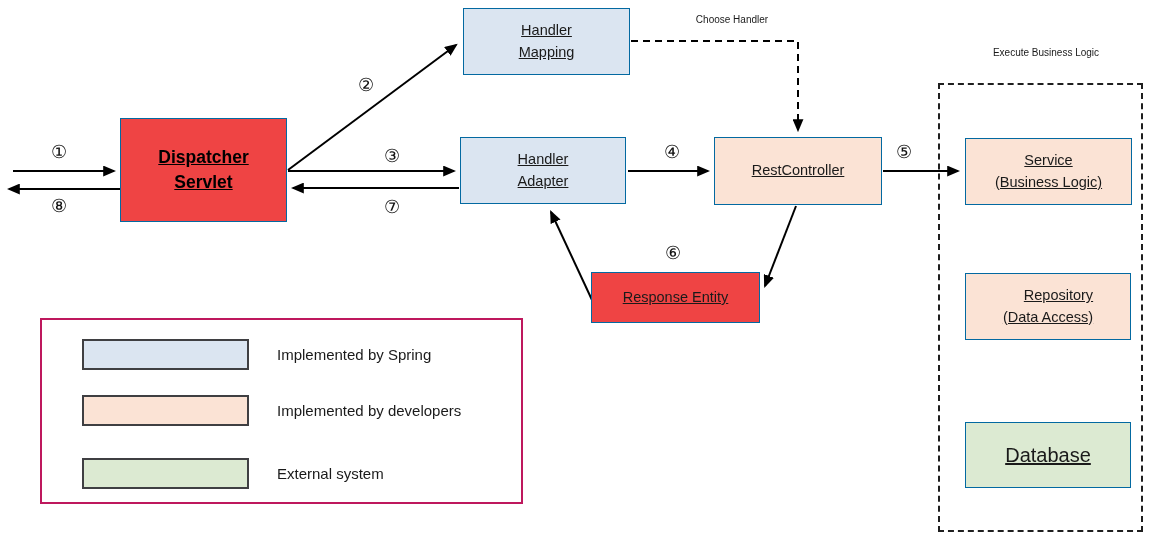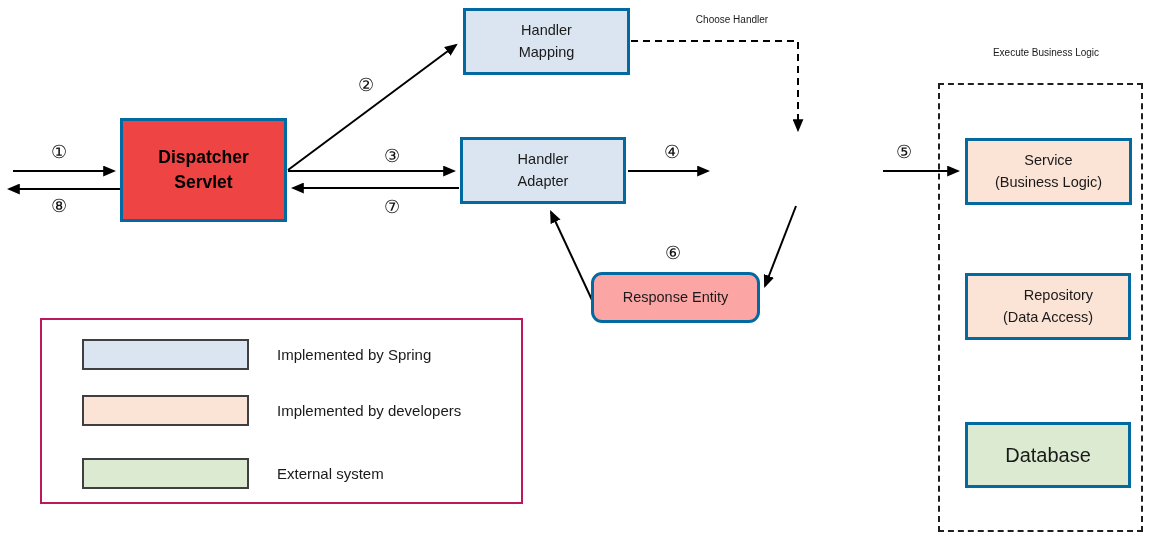--- a/index.html
+++ b/index.html
@@ -8,30 +8,31 @@
     width: 1160px;
     height: 544px;
     background: #ffffff;
     font-family: "Liberation Sans", sans-serif;
     color: #1a1a1a;
     overflow: hidden;
   }
   .arrows { position: absolute; left: 0; top: 0; width: 1160px; height: 544px; }
   .node {
     position: absolute;
-    border: 3px solid #0369a1;
+    border: 1px solid #0369a1;
     display: flex;
     align-items: center;
     justify-content: center;
     text-align: center;
     white-space: pre-line;
     font-size: 14.5px;
     line-height: 1.45;
     box-sizing: border-box;
     z-index: 2;
+    text-decoration: underline;
   }
   .node-dispatcher { left: 120px; top: 118px; width: 167px; height: 104px;
     font-weight: bold; font-size: 17.5px; color: #000; }
   .node-handler-mapping { left: 463px; top: 8px;   width: 167px; height: 67px; }
   .node-handler-adapter { left: 460px; top: 137px; width: 166px; height: 67px; }
   .node-rest-controller { left: 714px; top: 137px; width: 168px; height: 68px; }
   .node-response-entity { left: 591px; top: 272px; width: 169px; height: 51px; }
   .node-service        { left: 965px; top: 138px; width: 167px; height: 67px; }
   .node-repository     { left: 965px; top: 273px; width: 166px; height: 67px; }
   .node-database       { left: 965px; top: 422px; width: 166px; height: 66px; font-size: 20px; }
@@ -116,21 +117,22 @@
   <div class="group-box"></div>
   <div class="label label-execute">Execute Business Logic</div>
   <div class="label label-choose">Choose Handler</div>
 
   <div class="node node-dispatcher" style="background-color: #ef4444;">Dispatcher
 Servlet</div>
   <div class="node node-handler-mapping" style="background-color: rgb(219, 229, 241);">Handler
 Mapping</div>
   <div class="node node-handler-adapter" style="background-color: rgb(219, 229, 241);">Handler
 Adapter</div>
-  <div class="node node-response-entity" style="background-color: #fca5a5; border-radius: 11px;">Response Entity</div>
+  <div class="node node-rest-controller" style="background-color: rgb(251, 227, 213);">RestController</div>
+  <div class="node node-response-entity" style="background-color: #ef4444;">Response Entity</div>
   <div class="node node-service" style="background-color: rgb(251, 227, 213);">Service
 (Business Logic)</div>
   <div class="node node-repository" style="background-color: rgb(251, 227, 213); text-align: right;">Repository
 (Data Access)</div>
   <div class="node node-database" style="background-color: rgb(220, 234, 210);">Database</div>
 
   <span class="step step-1">①</span>
   <span class="step step-2">②</span>
   <span class="step step-3">③</span>
   <span class="step step-4">④</span>

